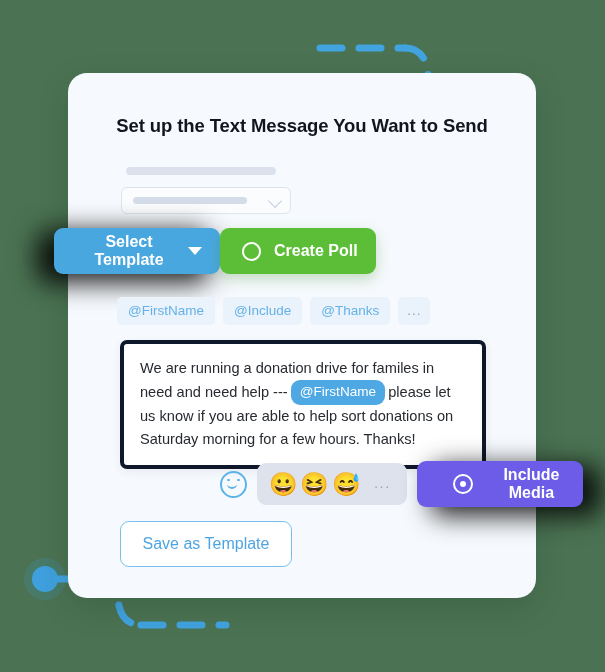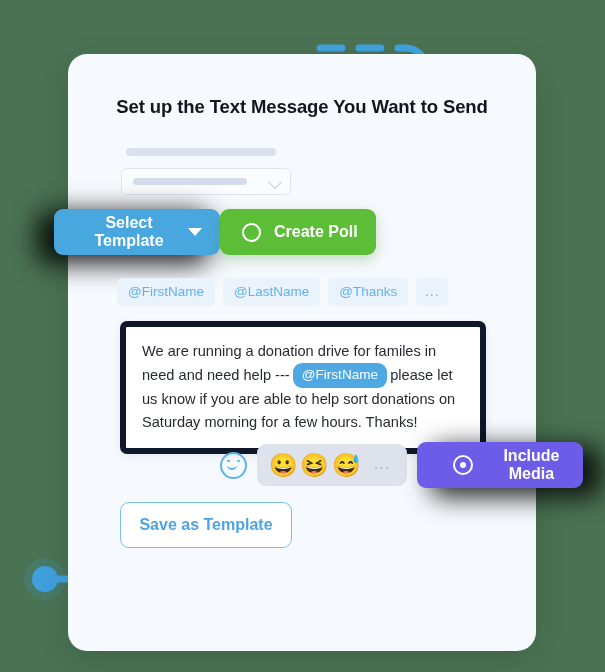--- a/index.html
+++ b/index.html
@@ -20,23 +20,23 @@
     position: absolute;
     pointer-events: none;
   }
   .deco-top { top: 28px; left: 300px; }
   .deco-bottom { bottom: 22px; left: 10px; }
 
   
   .card {
     position: absolute;
     left: 68px;
-    top: 54px;
+    top: 73px;
     width: 468px;
-    height: 597px;
+    height: 525px;
     background: #f6f9fd;
     border-radius: 19px;
     box-shadow: 0 10px 30px rgba(20,40,30,0.18);
   }
 
   .card-inner {
     position: relative;
     width: 100%;
     height: 100%;
   }
@@ -171,21 +171,21 @@
   }
 
   
   .composer {
     position: absolute;
     left: 52px;
     top: 267px;
     width: 366px;
     min-height: 100px;
     background: #ffffff;
-    border: 6px solid #0f172a;
+    border: 4px solid #0f172a;
     border-radius: 7px;
     padding: 13px 14px 14px 16px;
     box-sizing: border-box;
     box-shadow: 0 3px 10px rgba(40,60,90,0.07);
     font-size: 14.6px;
     line-height: 1.58;
     color: #272b30;
   }
   .inline-tag {
     display: inline-block;
@@ -289,21 +289,21 @@
     position: absolute;
     left: 52px;
     top: 448px;
     width: 172px;
     height: 46px;
     border-radius: 9px;
     background: #ffffff;
     border: 1.4px solid #79c0ee;
     color: #4ea4e2;
     font-size: 16px;
-    font-weight: bold;
+    font-weight: normal;
     font-family: "Liberation Sans", sans-serif;
     cursor: pointer;
   }
 </style>
 </head>
 <body>
 
 <div class="deco deco-top">
   <svg width="235" height="95" viewBox="0 0 235 95" fill="none">
     <g>
@@ -344,21 +344,21 @@
       <span class="caret"></span>
     </button>
     <button class="btn btn-create-poll">
       <span class="ring-icon"></span>
       <span>Create Poll</span>
     </button>
   </div>
 
   <div class="tag-row">
     <span class="tag">@FirstName</span>
-    <span class="tag">@LastName</span>
+    <span class="tag">@Include</span>
     <span class="tag">@Thanks</span>
     <span class="tag tag-more">...</span>
   </div>
 
   <div class="composer"><span>We are running a donation drive for familes in need and need help ---</span><span class="inline-tag">@FirstName</span><span>please let us know if you are able to help sort donations on Saturday morning for a few hours. Thanks!</span></div>
 
   <div class="emoji-row">
     <span class="smiley-icon">
       <i class="l"></i>
           <i class="r"></i>

